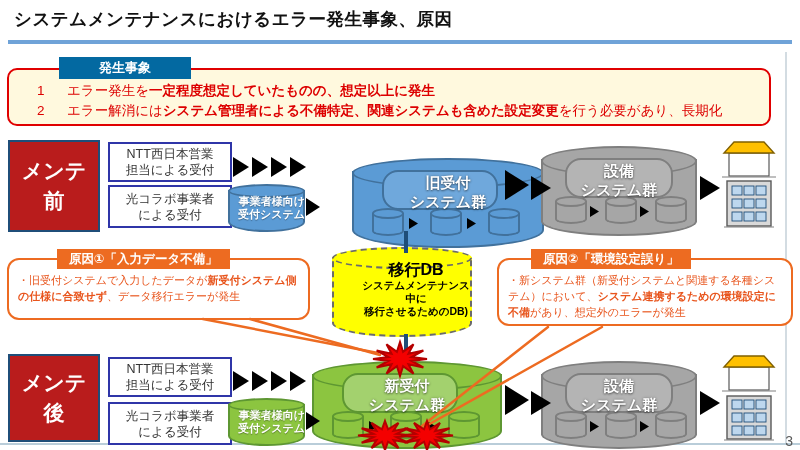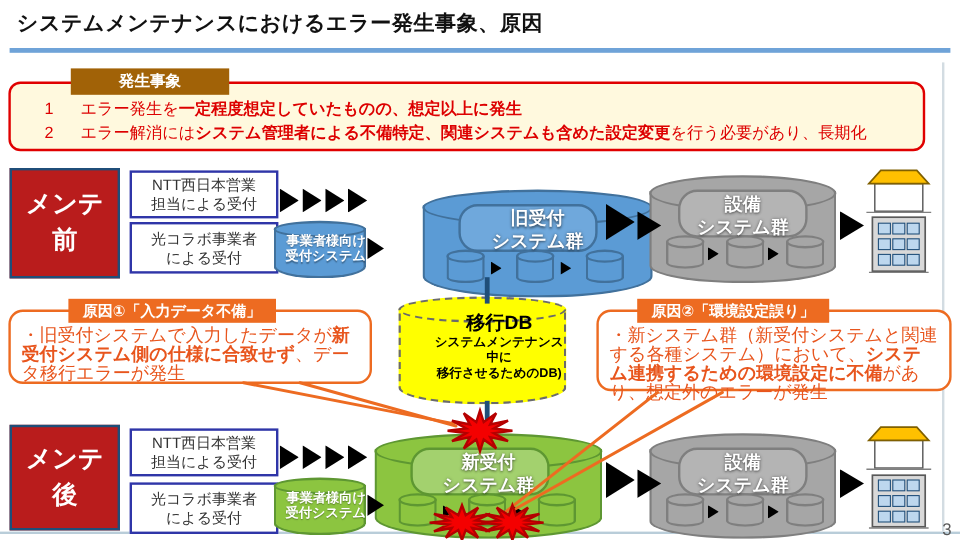--- a/index.html
+++ b/index.html
@@ -7,21 +7,21 @@
          font-family:"Liberation Sans","DejaVu Sans",sans-serif;}
   .title{position:absolute;left:14px;top:7px;font-size:17.5px;font-weight:bold;color:#111;letter-spacing:.5px;}
   .title-rule{position:absolute;left:8px;top:40px;width:784px;height:4px;background:#6FA3D8;}
   .edge-bottom{position:absolute;left:0;top:443px;width:800px;height:2px;background:#B9CDD9;}
   .edge-right{position:absolute;left:785px;top:52px;width:2px;height:391px;background:#D3DCE2;}
   .pagenum{position:absolute;right:7px;bottom:1px;font-size:14px;color:#595959;}
 
   
   .occ{position:absolute;left:7px;top:68px;width:764px;height:58px;background:#FFF9DE;
        border:2.5px solid #E00000;border-radius:10px;box-sizing:border-box;z-index:4;}
-  .occ-tab{position:absolute;top:-13px;left:50px;width:132px;background:#a16207;color:#fff;
+  .occ-tab{position:absolute;top:-13px;left:50px;width:132px;background:#0369a1;color:#fff;
            font-weight:bold;font-size:13px;text-align:center;padding:2px 0;}
   .occ-lines{padding:11px 8px 0 28px;font-size:13.5px;line-height:20px;color:#DD0000;}
   .occ-num{display:inline-block;width:30px;}
   .em{font-weight:bold;}
 
   
   .stage{position:absolute;left:8px;width:92px;background:#b91c1c;border:2px solid #1F4E79;
          box-sizing:border-box;color:#fff;font-weight:bold;font-size:21px;text-align:center;
          display:flex;flex-direction:column;justify-content:center;line-height:30px;z-index:2;}
   
@@ -67,21 +67,21 @@
                 font-weight:bold;font-size:11px;line-height:13px;text-shadow:0 1px 1px rgba(0,0,0,.35);}
   .db-label{position:absolute;z-index:4;left:0;right:0;top:13px;text-align:center;color:#000;margin-left:28px;}
   .db-title{font-weight:bold;font-size:16px;line-height:19px;}
   .db-sub{font-weight:bold;font-size:10.5px;line-height:13px;}
 
   
   .callout{position:absolute;background:#fff;border:2.5px solid #ED6B21;border-radius:12px;
            box-sizing:border-box;z-index:5;}
   .callout-tab{position:absolute;top:-11px;background:#ED6B21;color:#fff;font-weight:bold;
                font-size:12.5px;line-height:16px;padding:2px 12px;white-space:nowrap;}
-  .callout-body{padding:12px 9px 0 9px;font-size:15px;line-height:16px;color:#E8551D;}
+  .callout-body{padding:12px 9px 0 9px;font-size:11px;line-height:16px;color:#E8551D;}
 
   .overlay{position:absolute;left:0;top:0;width:800px;height:450px;z-index:6;pointer-events:none;}
   .house,.building{position:absolute;z-index:2;}
 </style>
 </head>
 <body>
 
 <div class="slide">
 
   <div class="title">システムメンテナンスにおけるエラー発生事象、原因</div>

